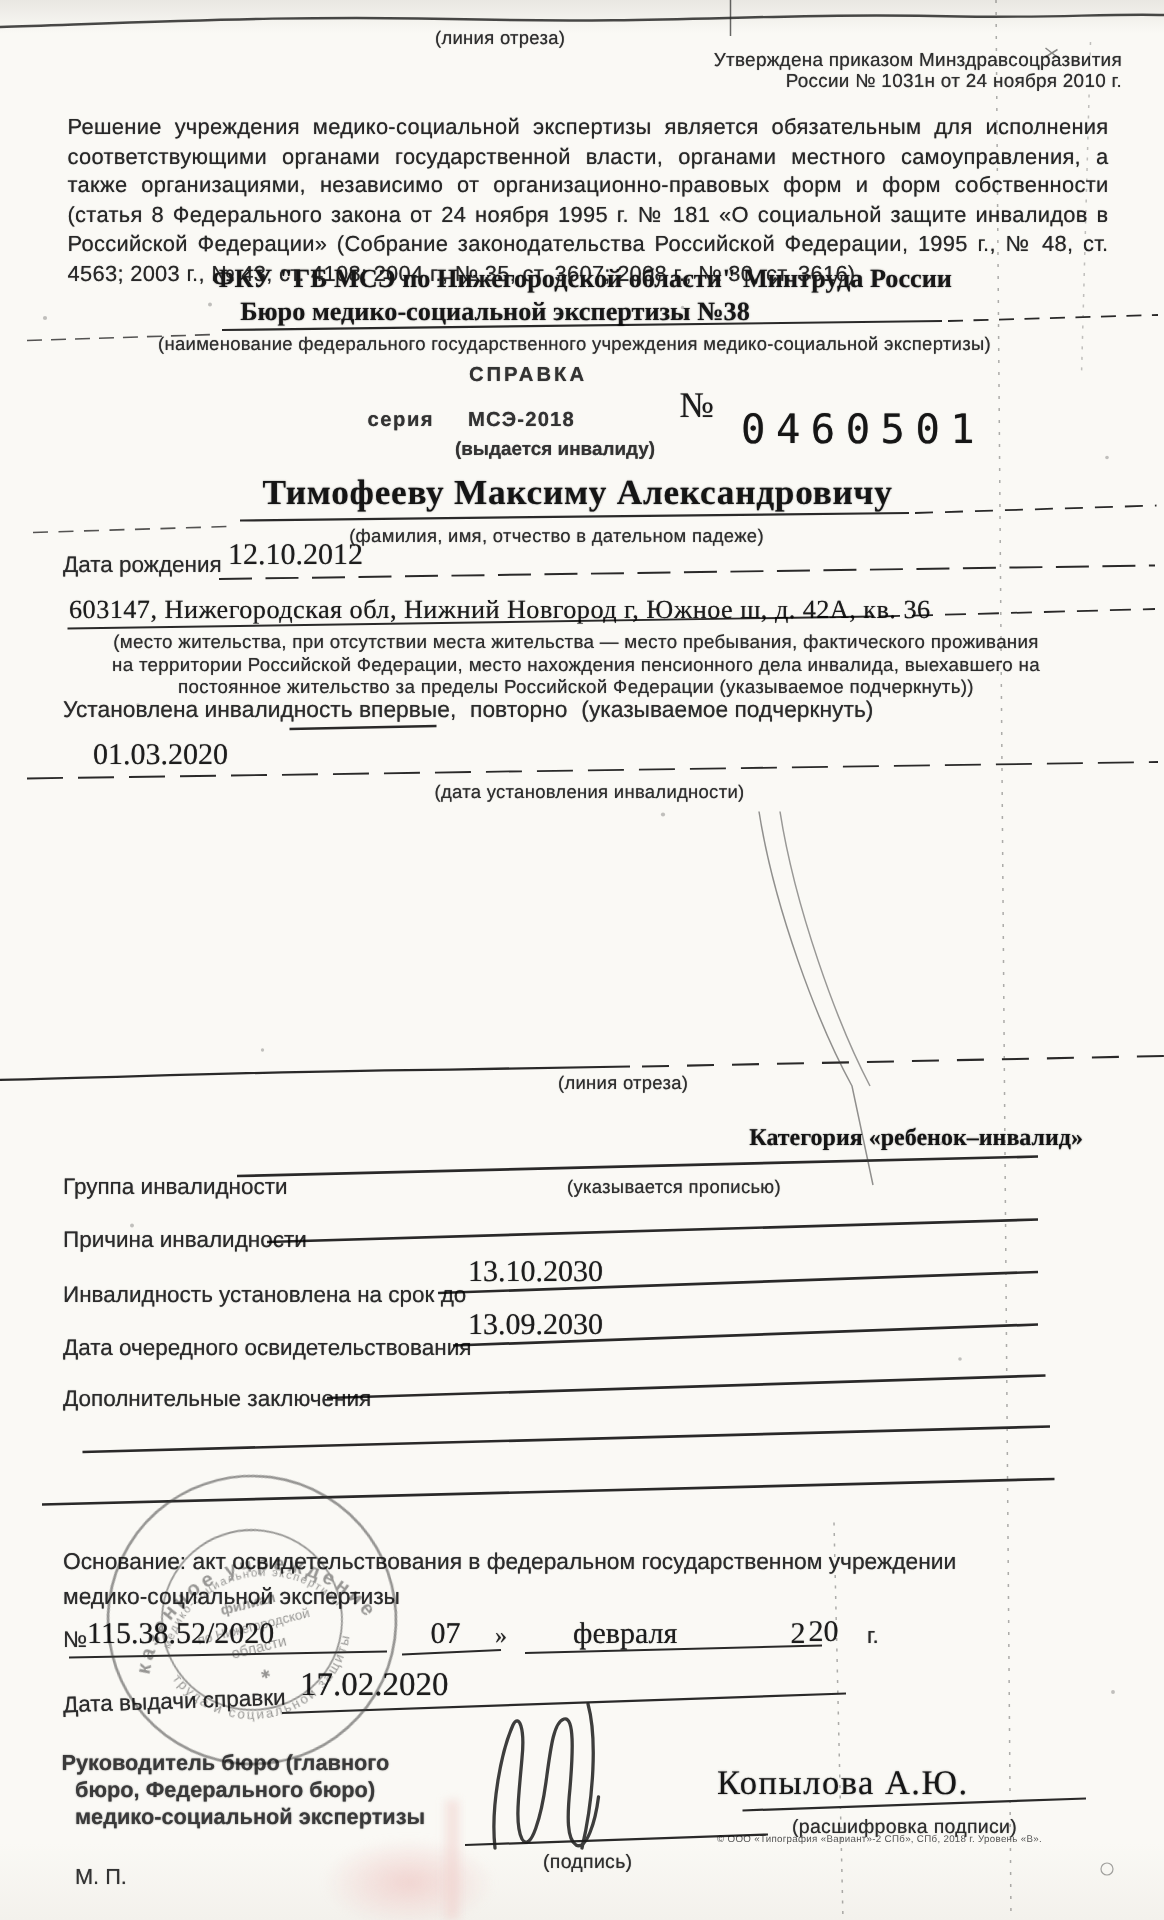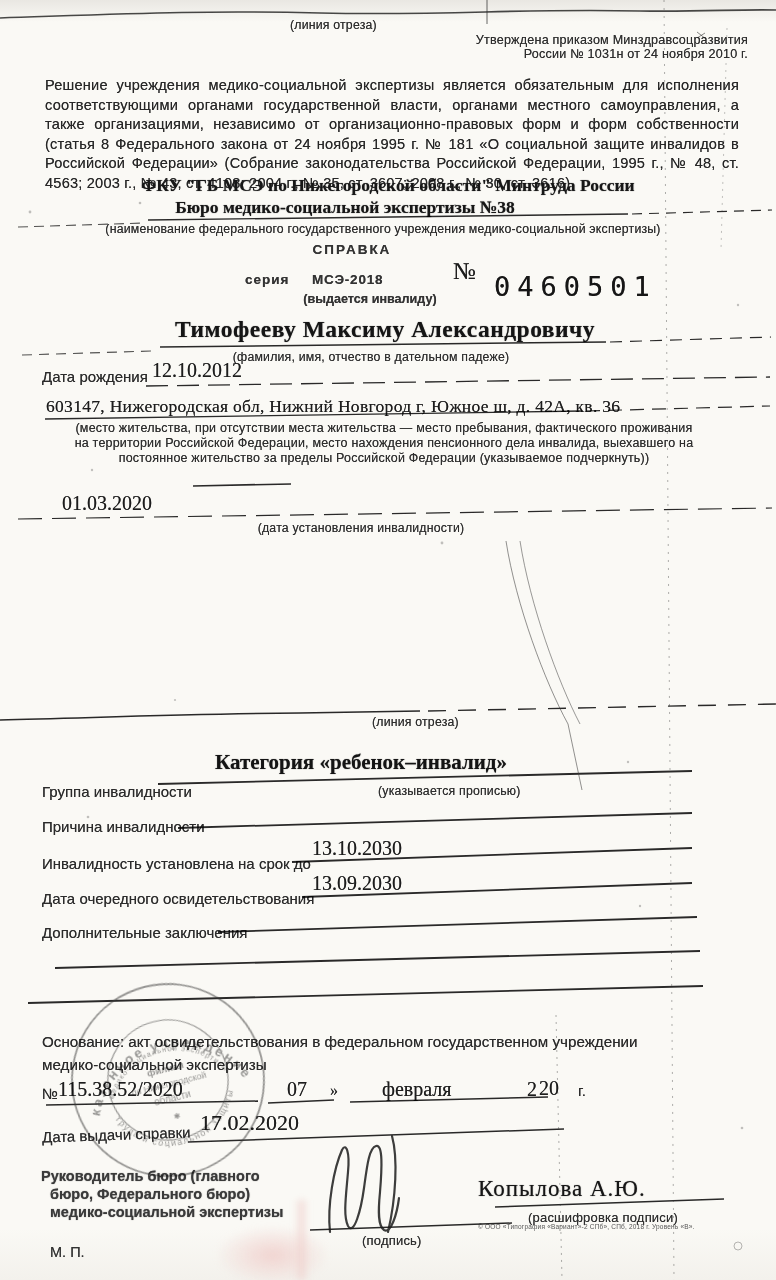--- a/index.html
+++ b/index.html
@@ -29,21 +29,21 @@
   <div class="abs cap fuzz" style="left:290px;top:18px;width:140px;">(линия отреза)</div>
 
   <div class="abs" style="right:28px;top:33px;width:330px;text-align:right;">
     <div class="cap fuzz" style="font-size:12.6px;text-align:right;">Утверждена приказом Минздравсоцразвития</div>
     <div class="cap fuzz" style="font-size:12.6px;">России № 1031н от 24 ноября 2010 г.</div>
   </div>
 
   <div class="abs sans fuzz" style="left:45px;top:76px;width:694px;font-size:14.6px;line-height:19.6px;text-align:justify;letter-spacing:.2px;color:#272727;">Решение учреждения медико-социальной экспертизы является обязательным для исполнения соответствующими органами государственной власти, органами местного самоуправления, а также организациями, независимо от организационно-правовых форм и форм собственности (статья 8 Федерального закона от 24 ноября 1995 г. № 181 «О социальной защите инвалидов в Российской Федерации» (Собрание законодательства Российской Федерации, 1995 г., № 48, ст. 4563; 2003 г., № 43, ст. 4108; 2004 г., № 35, ст. 3607; 2008 г., № 30, ст. 3616)</div>
 
   <div class="abs serif b center fuzz2" style="left:0;top:175px;width:776px;font-size:17.5px;color:#171717;">ФКУ "ГБ МСЭ по Нижегородской области" Минтруда России</div>
-  <div class="abs serif b center fuzz2" style="left:0;top:197px;width:660px;font-size:17.5px;color:#171717;padding-left:15px;">Бюро медико-социальной экспертизы №38</div>
+  <div class="abs serif b center fuzz2" style="left:0;top:197px;width:660px;font-size:17.5px;color:#171717;">Бюро медико-социальной экспертизы №38</div>
   <div class="abs cap center fuzz" style="left:0;top:222px;width:766px;">(наименование федерального государственного учреждения медико-социальной экспертизы)</div>
 
   <div class="abs sans b center fuzz" style="left:0;top:242px;width:704px;font-size:13.5px;letter-spacing:2px;color:#333;">СПРАВКА</div>
 
   <div class="abs sans b fuzz" style="left:245px;top:272px;font-size:13.5px;letter-spacing:1px;color:#333;">серия</div>
   <div class="abs sans b fuzz" style="left:312px;top:272px;font-size:13.5px;letter-spacing:.8px;color:#333;">МСЭ-2018</div>
   <div class="abs serif fuzz" style="left:453px;top:258px;font-size:24px;color:#1c1c1c;">№</div>
   <div class="abs mono fuzz" style="left:494px;top:255px;font-size:27px;letter-spacing:7px;color:#161616;margin-top:16px;">0460501</div>
   <div class="abs sans b center fuzz" style="left:0;top:292px;width:740px;font-size:12.6px;color:#333;">(выдается инвалиду)</div>
 
@@ -51,26 +51,31 @@
   <div class="abs cap center fuzz" style="left:0;top:350px;width:742px;">(фамилия, имя, отчество в дательном падеже)</div>
 
   <div class="abs lbl fuzz" style="left:42px;top:368px;">Дата рождения</div>
   <div class="abs val fuzz" style="left:152px;top:359px;">12.10.2012</div>
 
   <div class="abs serif fuzz" style="left:46px;top:396px;width:700px;font-size:17.5px;letter-spacing:.3px;color:#1c1c1c;">603147, Нижегородская обл, Нижний Новгород г, Южное ш, д. 42А, кв. 36</div>
   <div class="abs cap center fuzz" style="left:0;top:421px;width:768px;font-size:12.5px;">(место жительства, при отсутствии места жительства — место пребывания, фактического проживания</div>
   <div class="abs cap center fuzz" style="left:0;top:436px;width:768px;font-size:12.5px;">на территории Российской Федерации, место нахождения пенсионного дела инвалида, выехавшего на</div>
   <div class="abs cap center fuzz" style="left:0;top:451px;width:768px;font-size:12.5px;">постоянное жительство за пределы Российской Федерации (указываемое подчеркнуть))</div>
 
+  <div class="abs fuzz" style="left:42px;top:465px;font-size:15.2px;color:#2b2b2b;">
+    <span>Установлена инвалидность впервые,</span>
+    <span style="margin-left: 5px;">повторно</span>
+    <span style="margin-left: 5px;">(указываемое подчеркнуть)</span>
+  </div>
   <div class="abs val fuzz" style="left:62px;top:492px;">01.03.2020</div>
-  <div class="abs cap center fuzz" style="left:0;top:521px;width:722px;">(дата установления инвалидности)</div>
+  <div class="abs cap center fuzz" style="left:0;top:521px;width:722px;padding-left:32px;">(дата установления инвалидности)</div>
 
   <div class="abs cap fuzz" style="left:372px;top:715px;width:140px;">(линия отреза)</div>
 
-  <div class="abs serif b center fuzz2" style="left:0;top:750px;width:722px;font-size:21px;color:#141414;">Категория «ребенок–инвалид»</div>
+  <div class="abs serif b center fuzz2" style="left:0;top:750px;width:722px;font-size:16px;color:#141414;text-align:right;">Категория «ребенок–инвалид»</div>
   <div class="abs lbl fuzz" style="left:42px;top:783px;">Группа инвалидности</div>
   <div class="abs cap fuzz" style="left:378px;top:784px;">(указывается прописью)</div>
 
   <div class="abs lbl fuzz" style="left:42px;top:818px;">Причина инвалидности</div>
 
   <div class="abs val fuzz" style="left:312px;top:837px;">13.10.2030</div>
   <div class="abs lbl fuzz" style="left:42px;top:855px;">Инвалидность установлена на срок до</div>
 
   <div class="abs val fuzz" style="left:312px;top:872px;">13.09.2030</div>
   <div class="abs lbl fuzz" style="left:42px;top:890px;">Дата очередного освидетельствования</div>

